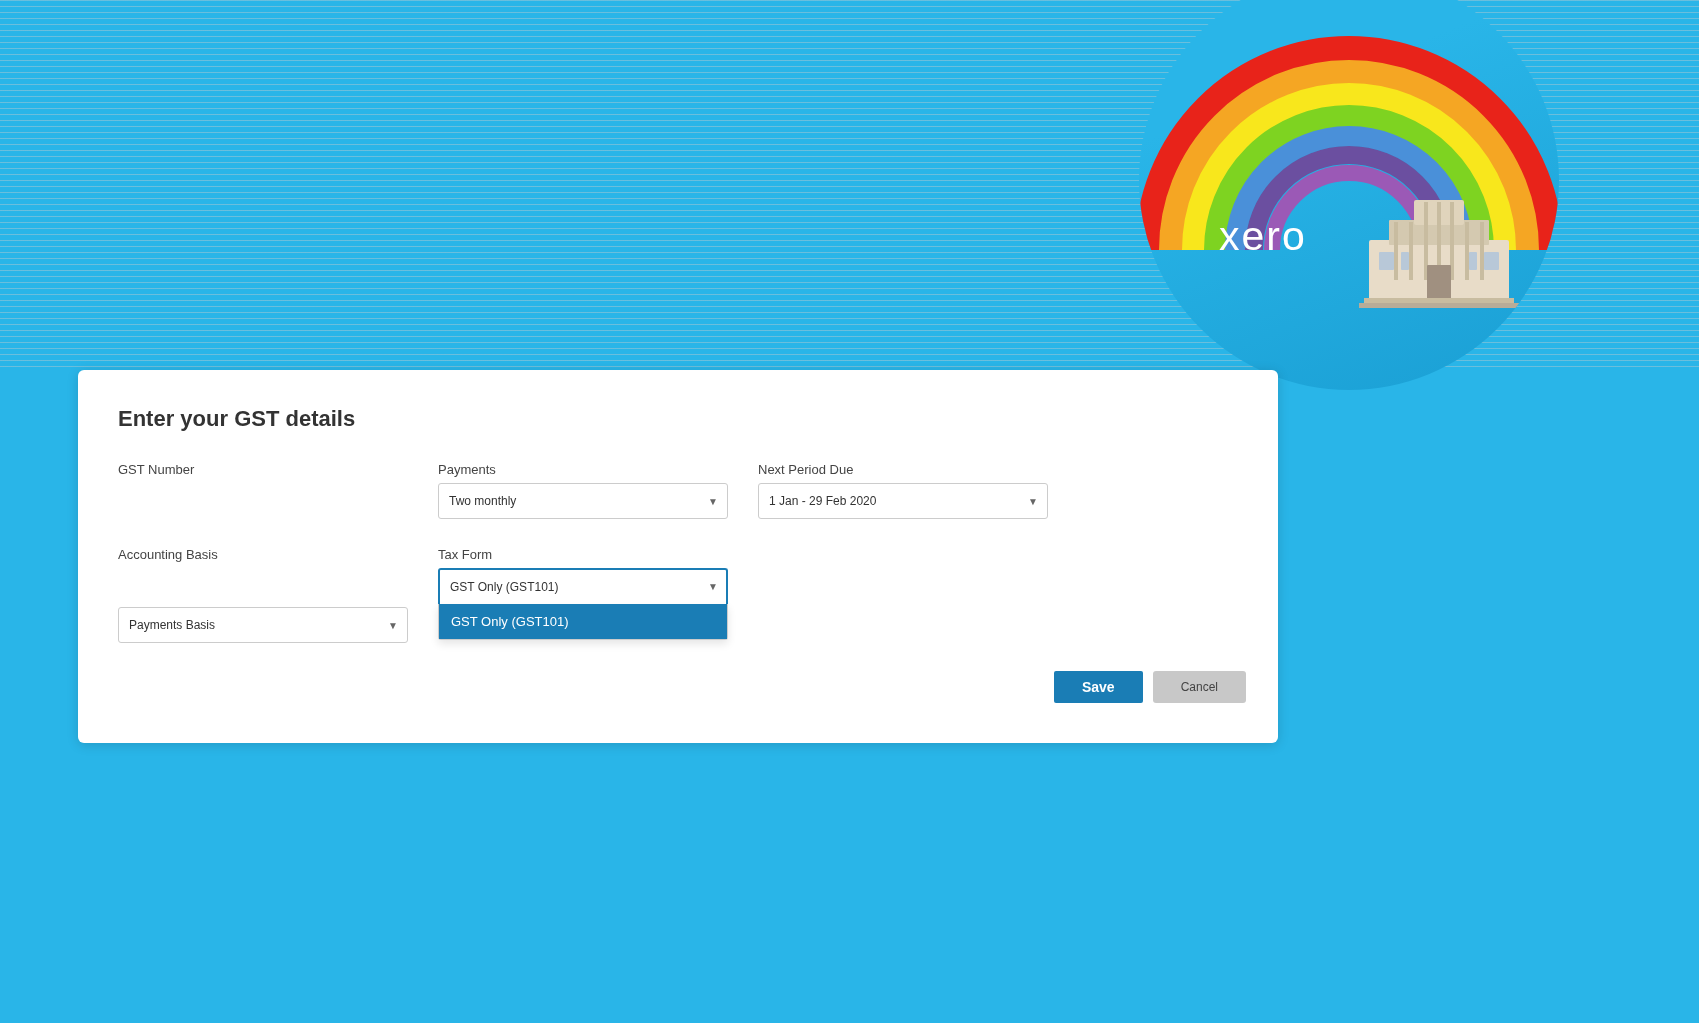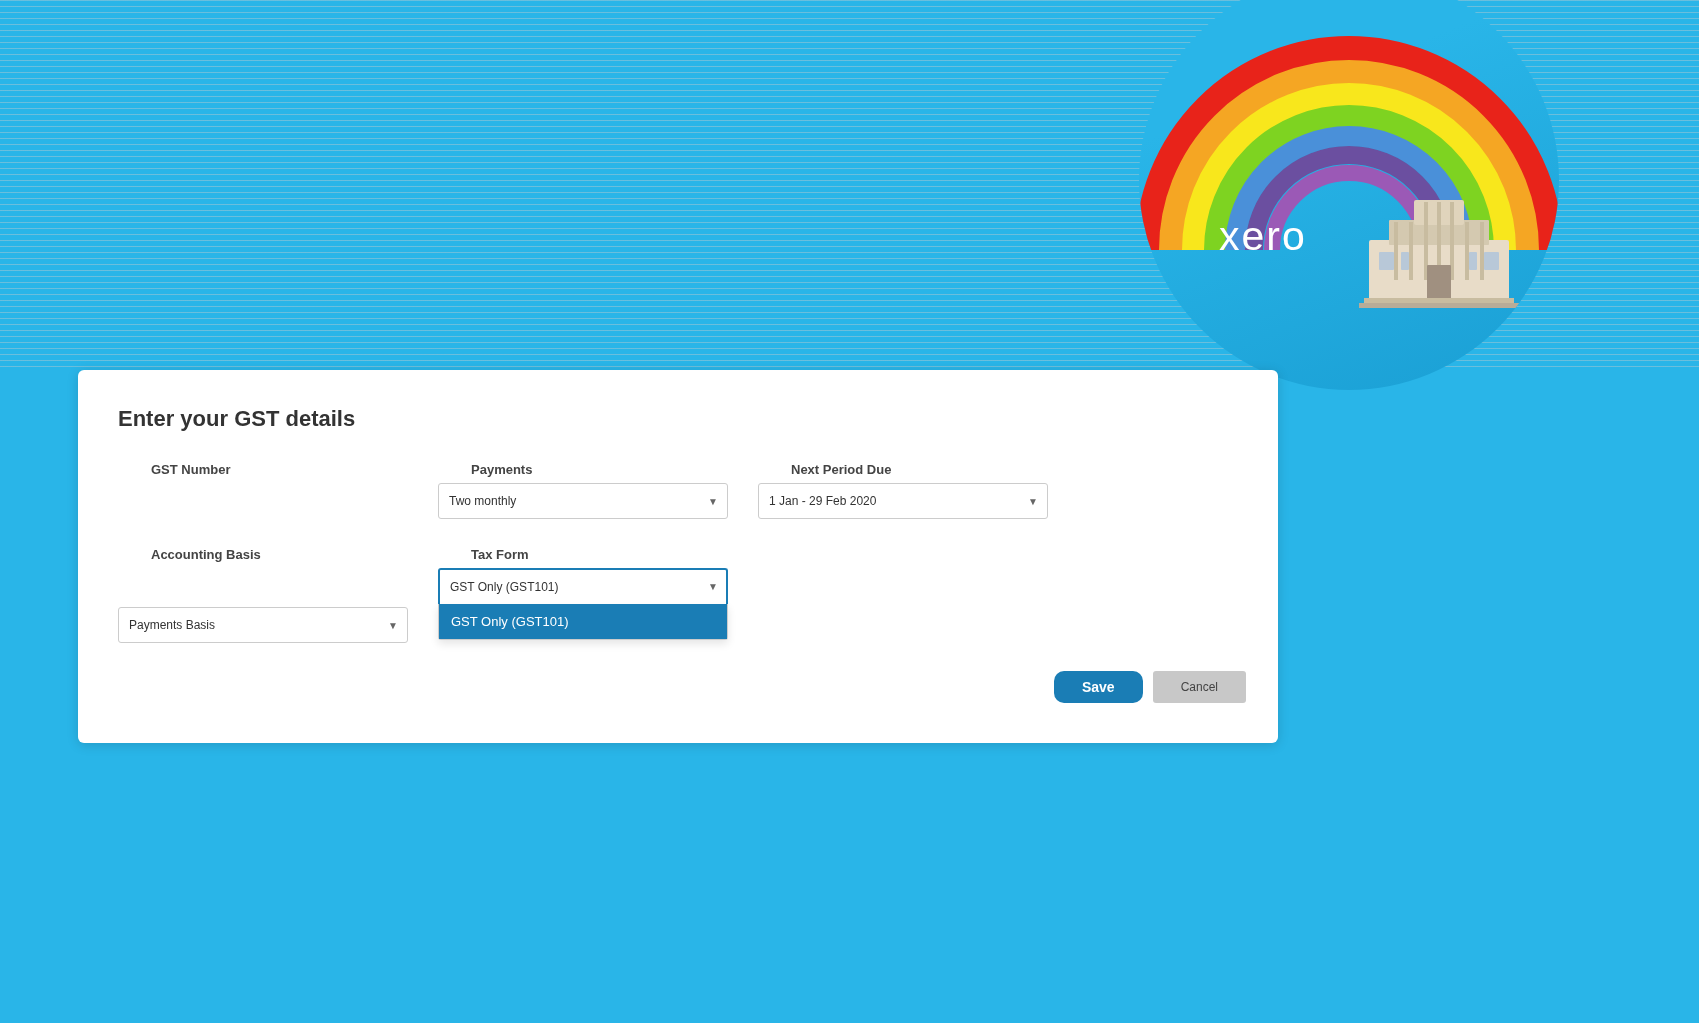--- a/index.html
+++ b/index.html
@@ -115,23 +115,22 @@
       gap: 45px;
     }
 
     .form-group.tax-form {
       width: 290px;
       position: relative;
     }
 
     label {
       font-size: 13px;
-      font-weight: 700;
+      font-weight: 400;
       color: #444;
-      margin-left: 33px;
     }
 
     input[type="text"] {
       height: 36px;
       border: 1px solid #ccc;
       border-radius: 3px;
       padding: 0 10px;
       font-size: 13px;
       color: #333;
       background: white;
@@ -205,21 +204,21 @@
       justify-content: flex-end;
       gap: 10px;
       margin-top: 10px;
     }
 
     .btn-save {
       background-color: #1a7db5;
       color: white;
       border: none;
       padding: 8px 28px;
-      border-radius: 10px;
+      border-radius: 2px;
       font-size: 14px;
       font-weight: 600;
       cursor: pointer;
       text-align: right;
     }
 
     .btn-cancel {
       background-color: #c8c8c8;
       color: #444;
       border: none;

